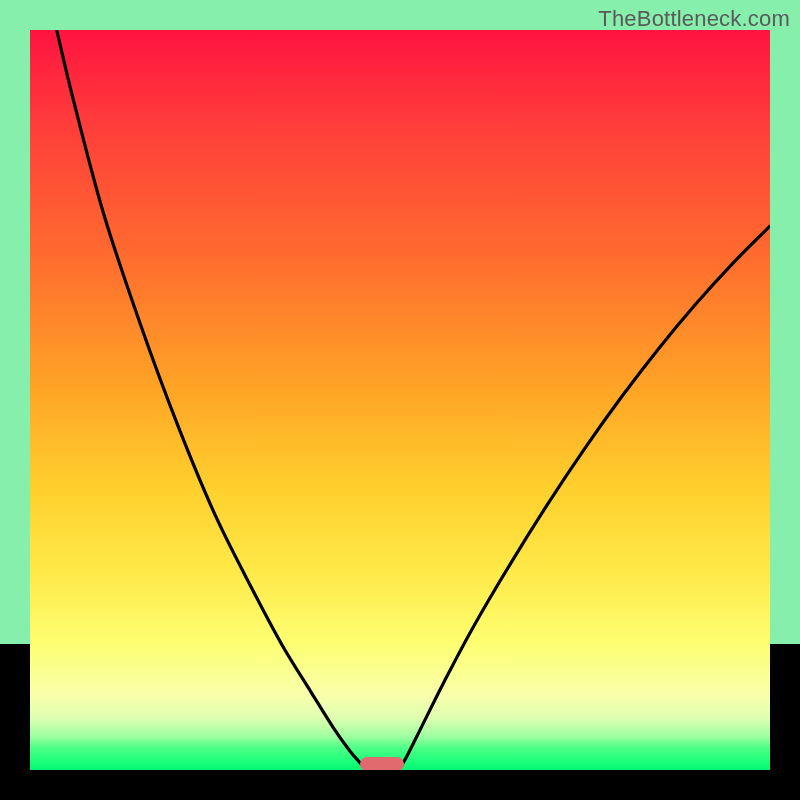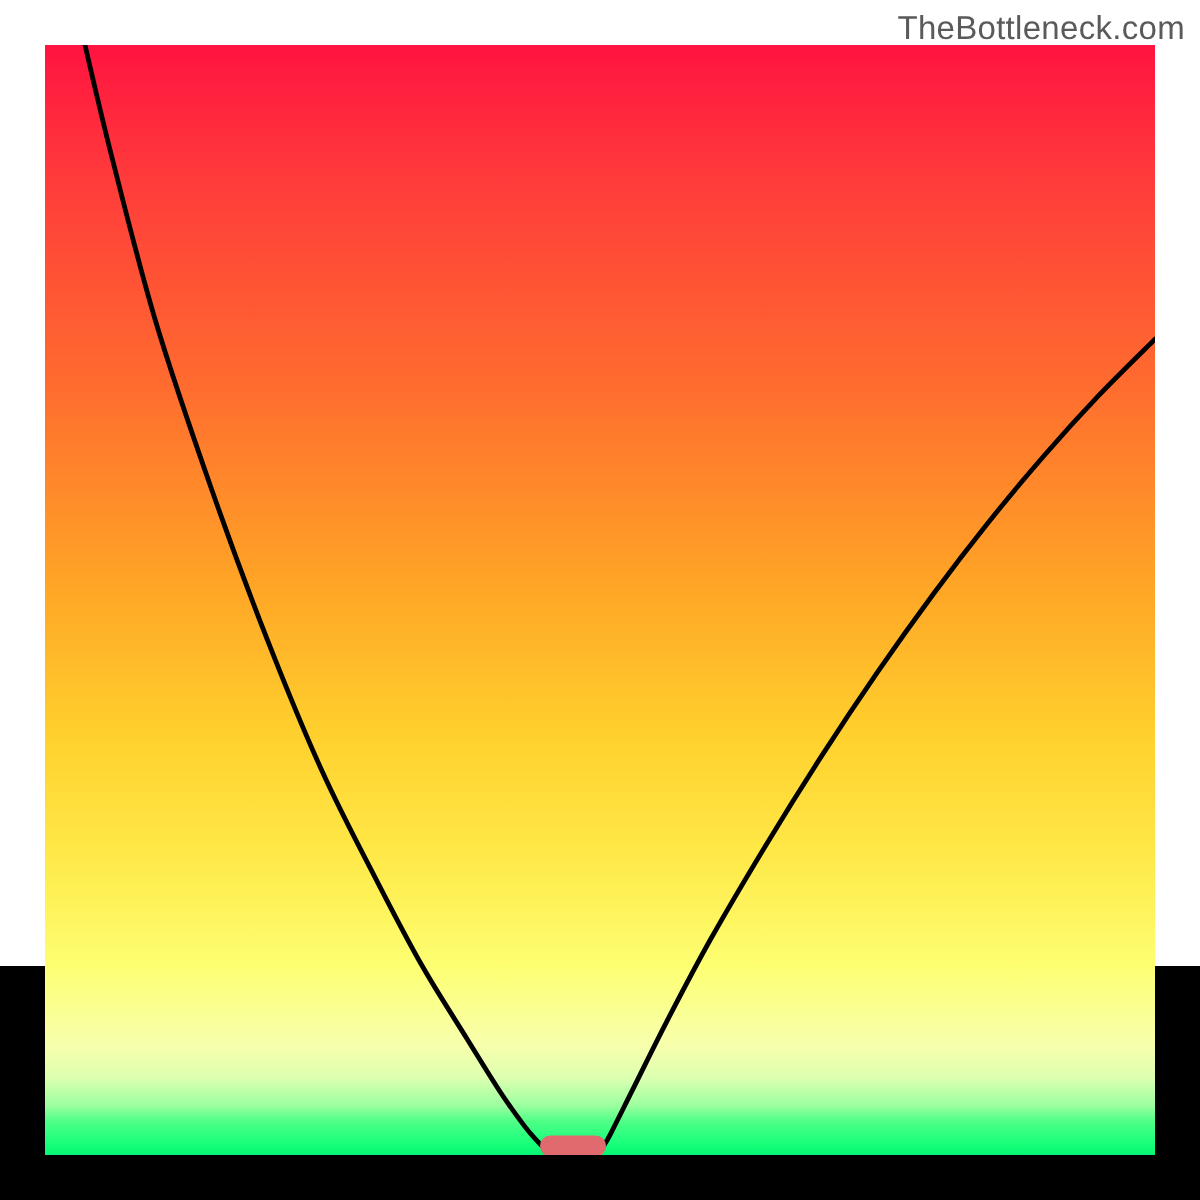--- a/index.html
+++ b/index.html
@@ -8,21 +8,21 @@
     width: 800px;
     height: 800px;
     background: #000;
     overflow: hidden;
     font-family: Arial, Helvetica, sans-serif;
   }
   .frame {
     position: relative;
     width: 800px;
     height: 644px;
-    background: #ffffff;
+    background: #86efac;
   }
   .watermark {
     position: absolute;
     top: 6px;
     right: 10px;
     color: #5a5a5a;
     font-size: 22px;
     letter-spacing: 0.2px;
     font-weight: 400;
     z-index: 30;

